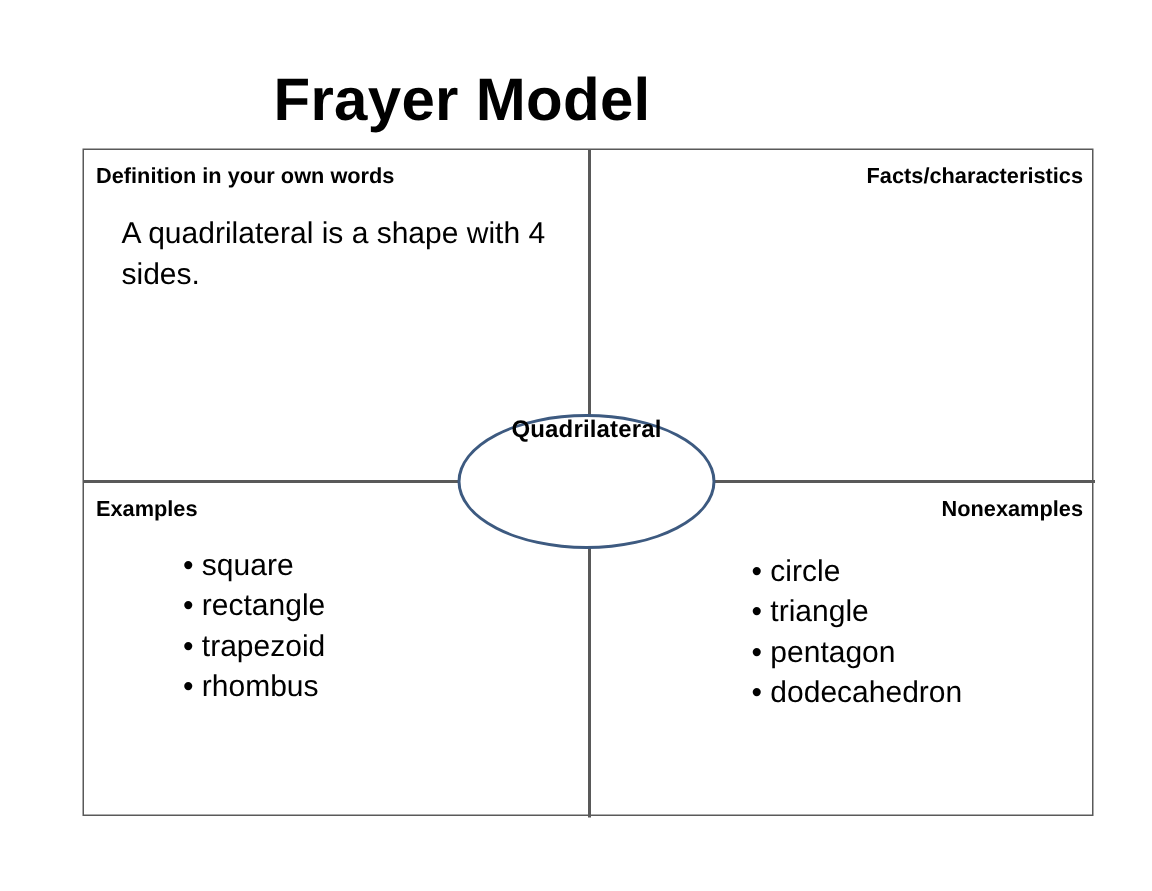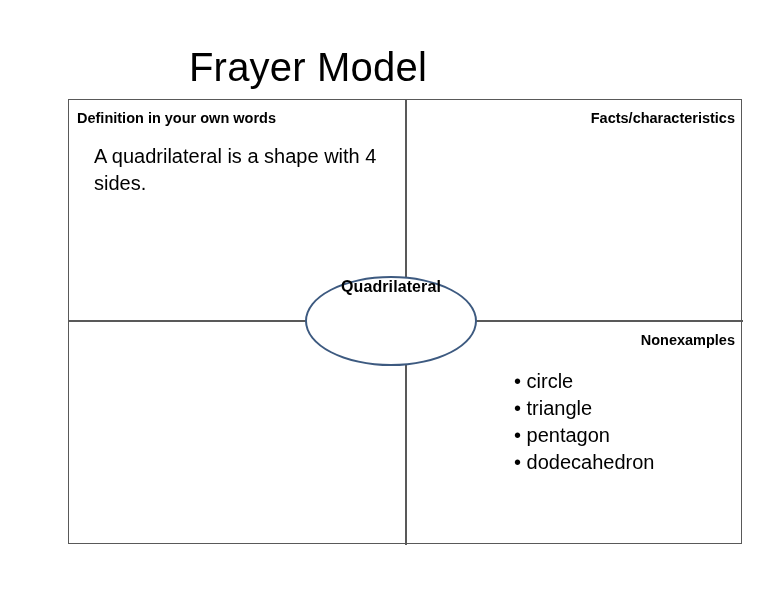--- a/index.html
+++ b/index.html
@@ -16,30 +16,30 @@
     overflow: hidden;
   }
 
   #page-title {
     position: absolute;
     left: 0;
     top: 44px;
     width: 616px;
     text-align: center;
     font-size: 40px;
-    font-weight: 400;
+    font-weight: 700;
     line-height: 46px;
     letter-spacing: 0.2px;
     color: #000000;
   }
 
   
   #frayer-frame {
     position: absolute;
-    left: 68px;
+    left: 55px;
     top: 99px;
     width: 674px;
     height: 445px;
     border: 1.5px solid #595959;
     box-sizing: border-box;
     background: #ffffff;
   }
 
   .divider-v {
     position: absolute;
@@ -150,20 +150,29 @@
 
   <div class="quadrant q-tl">
     <div class="q-header">Definition in your own words</div>
     <div class="body-text" id="definition-text">A quadrilateral is a shape with 4 sides.</div>
   </div>
 
   <div class="quadrant q-tr">
     <div class="q-header">Facts/characteristics</div>
   </div>
 
+  <div class="quadrant q-bl">
+    <div class="q-header">Examples</div>
+    <div class="body-text" id="examples-list">
+      <span class="bullet-item">• square</span>
+      <span class="bullet-item">• rectangle</span>
+      <span class="bullet-item">• trapezoid</span>
+      <span class="bullet-item">• rhombus</span>
+    </div>
+  </div>
 
   <div class="quadrant q-br">
     <div class="q-header">Nonexamples</div>
     <div class="body-text" id="nonexamples-list">
       <span class="bullet-item">• circle</span>
       <span class="bullet-item">• triangle</span>
       <span class="bullet-item">• pentagon</span>
       <span class="bullet-item">• dodecahedron</span>
     </div>
   </div>

